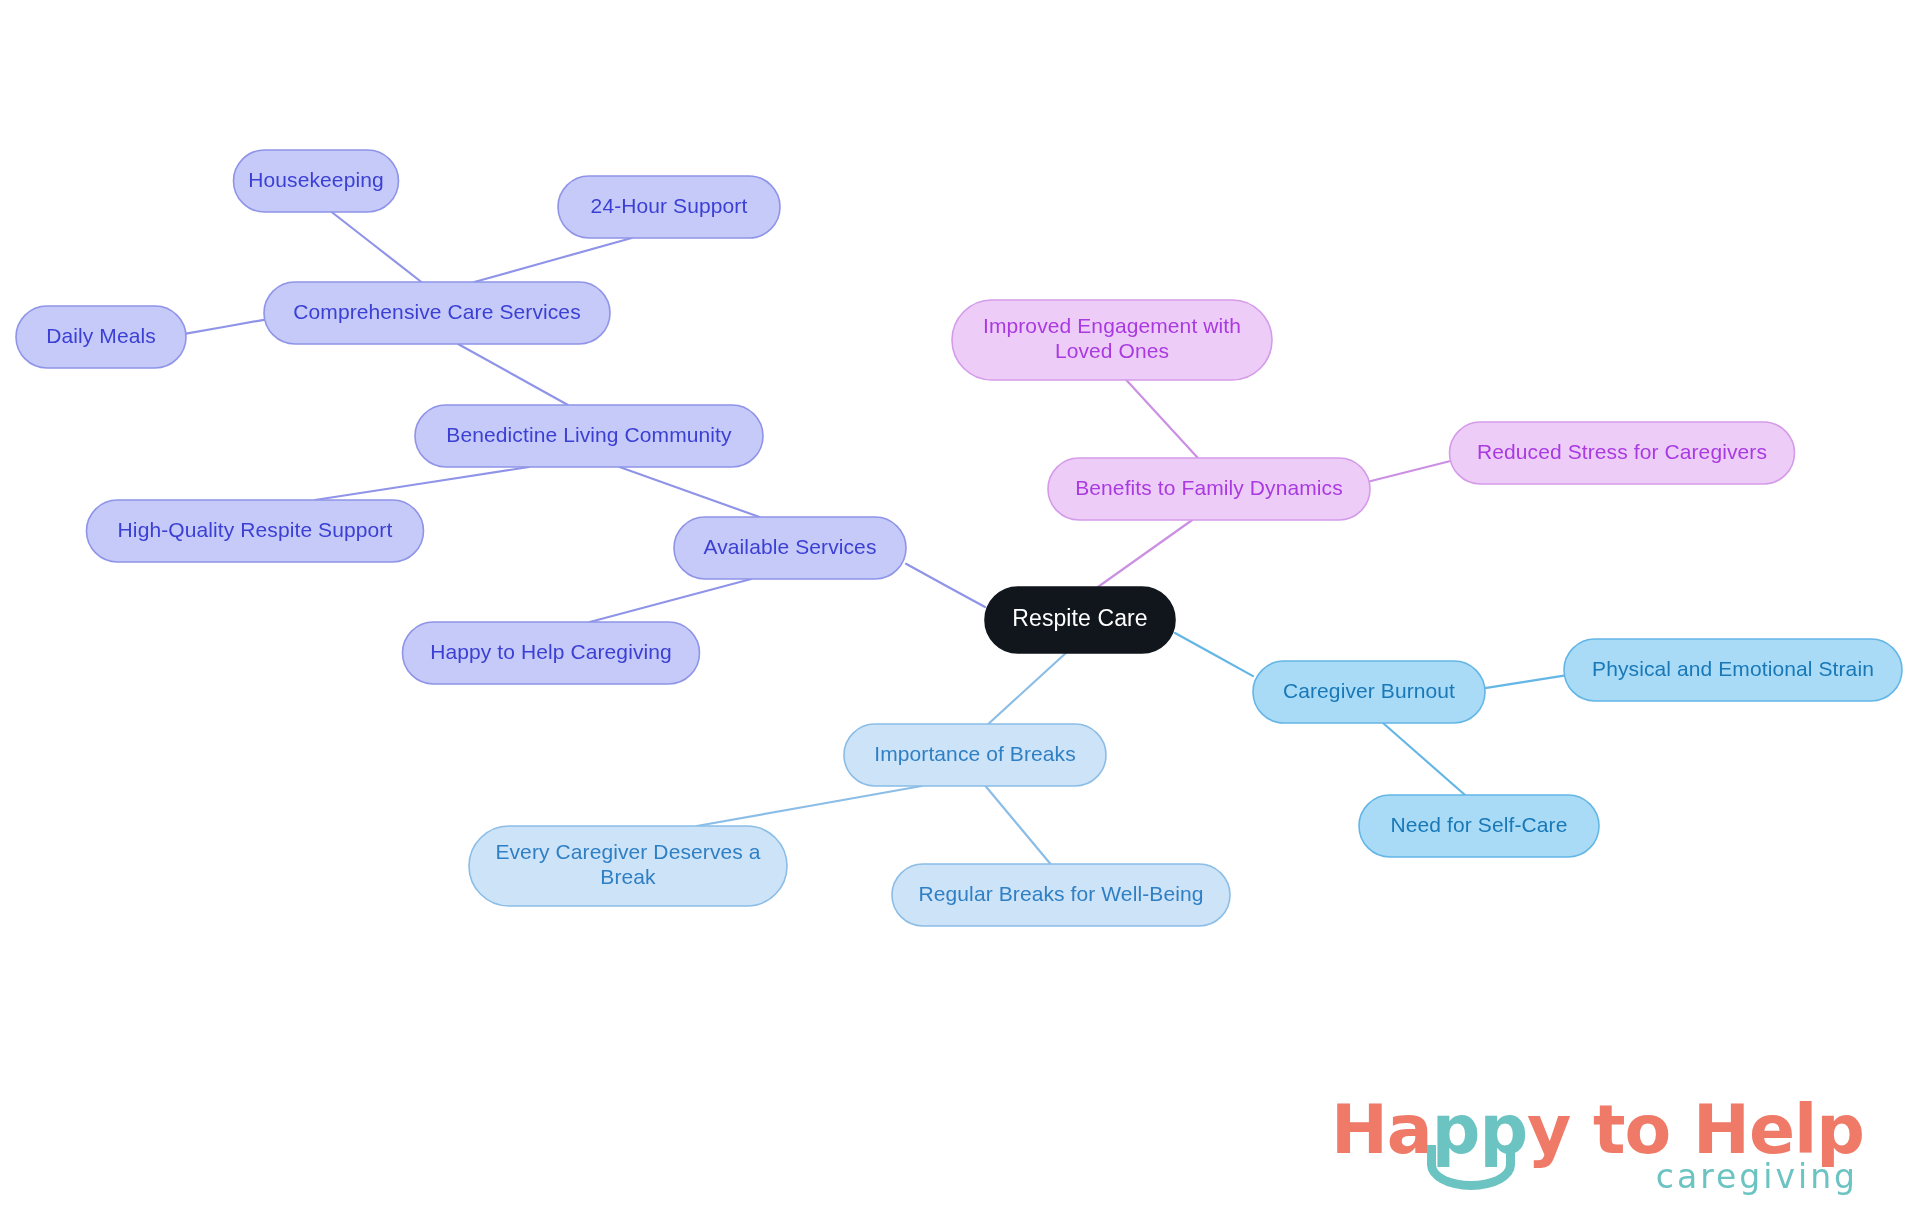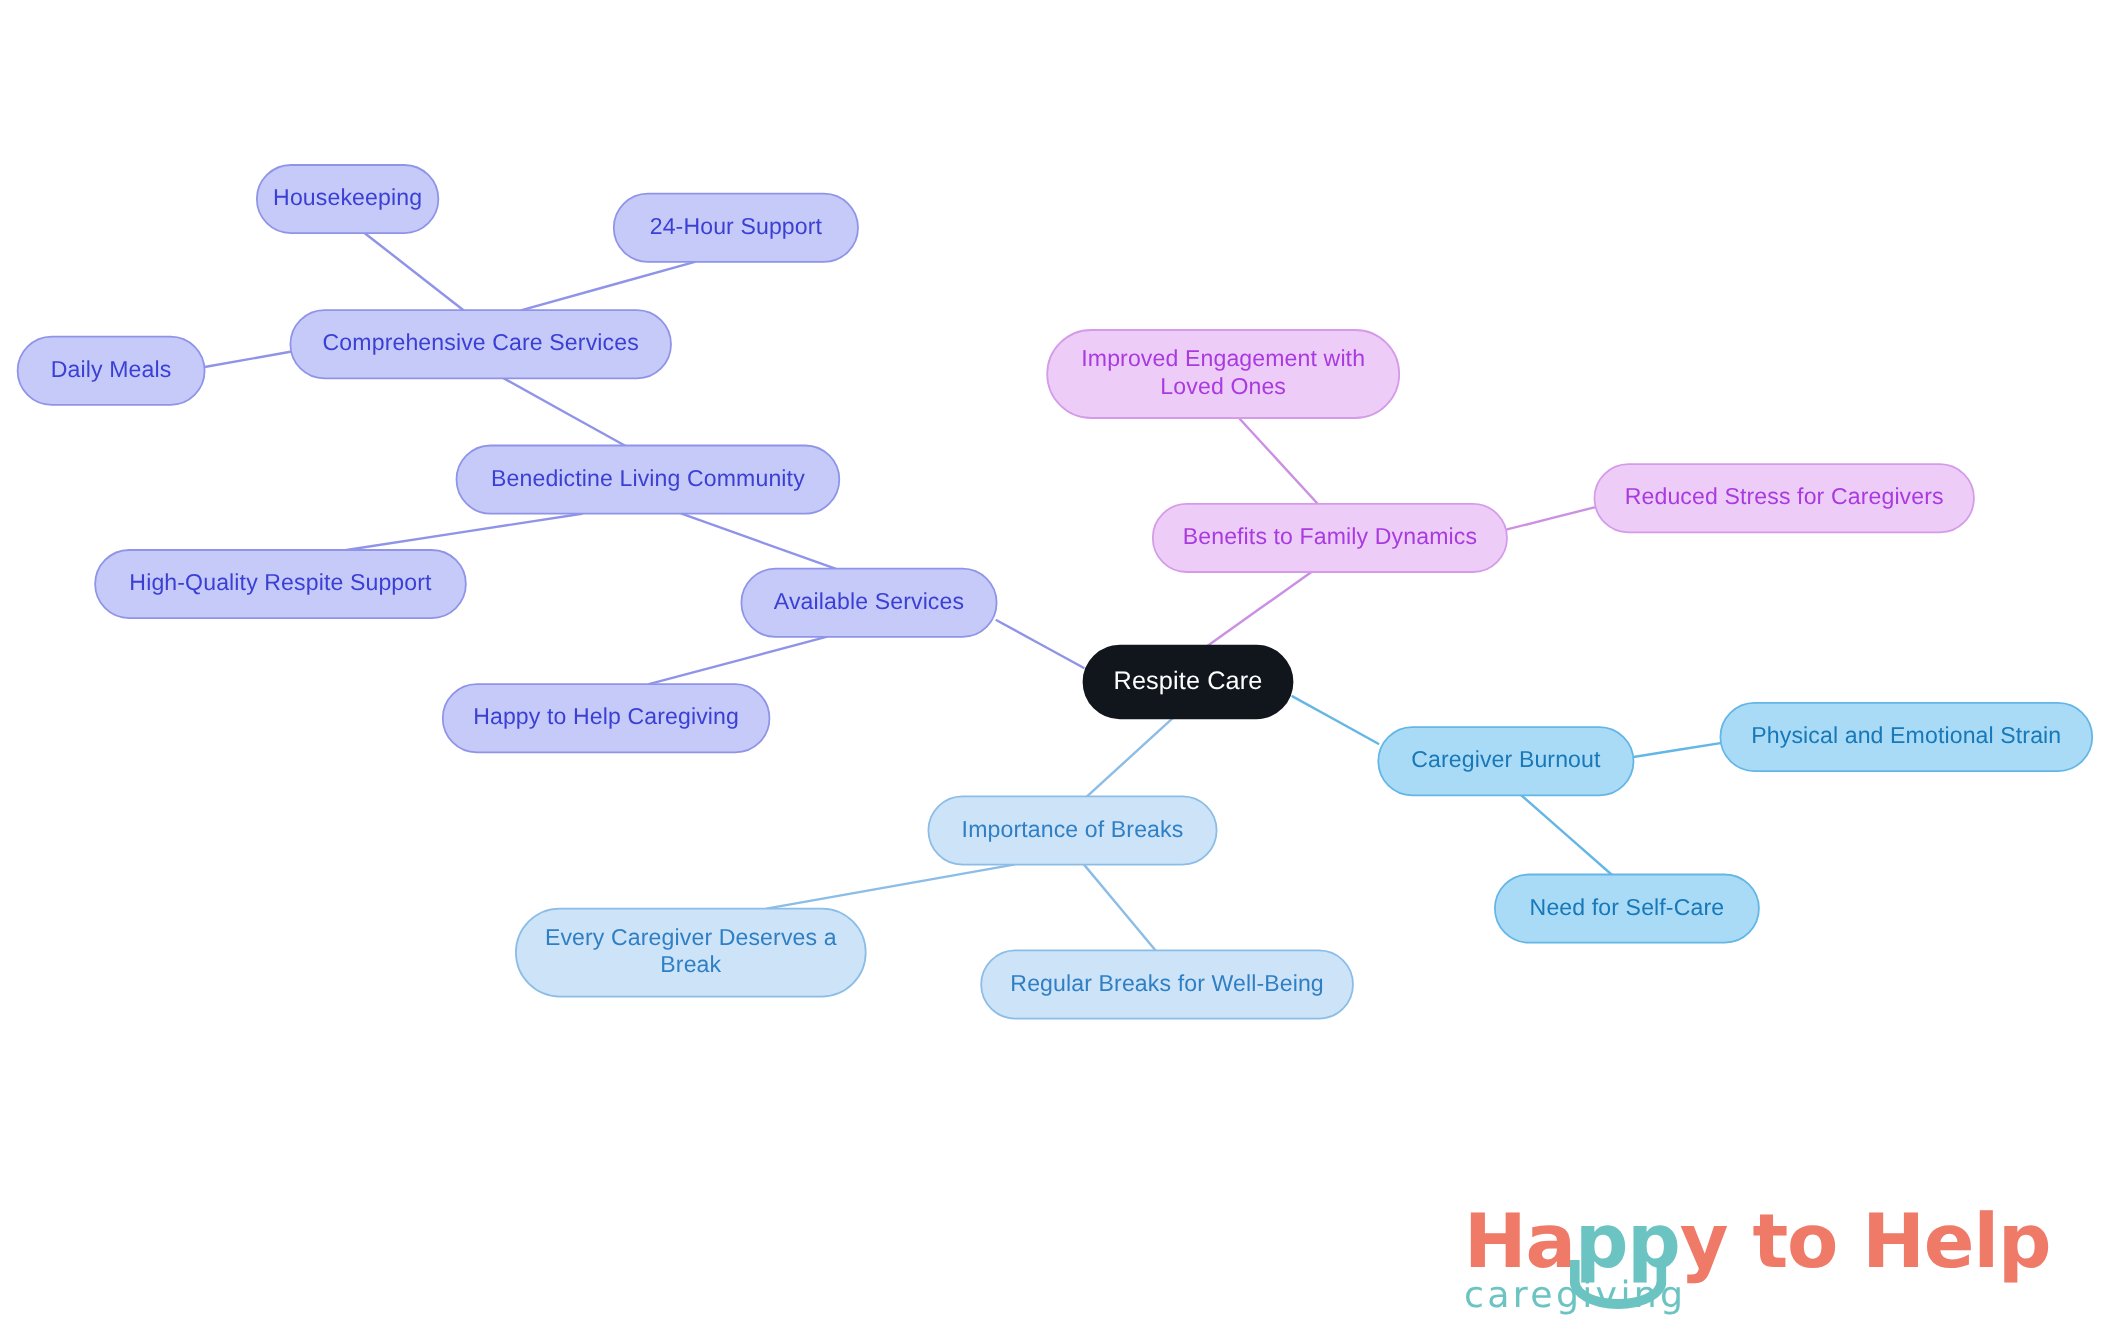--- a/index.html
+++ b/index.html
@@ -38,21 +38,21 @@
     letter-spacing: 0.1px;
   }
   .node-label.root-label {
     font-size: 23px;
     fill: #ffffff;
   }
   .logo-wrap {
     position: absolute;
     right: 56px;
     bottom: 22px;
-    text-align: left;
+    text-align: right;
     user-select: none;
   }
   .logo-main {
     font-family: "DejaVu Sans", sans-serif;
     font-size: 68px;
     font-weight: bold;
     line-height: 1;
     letter-spacing: -1px;
     white-space: nowrap;
     position: relative;

